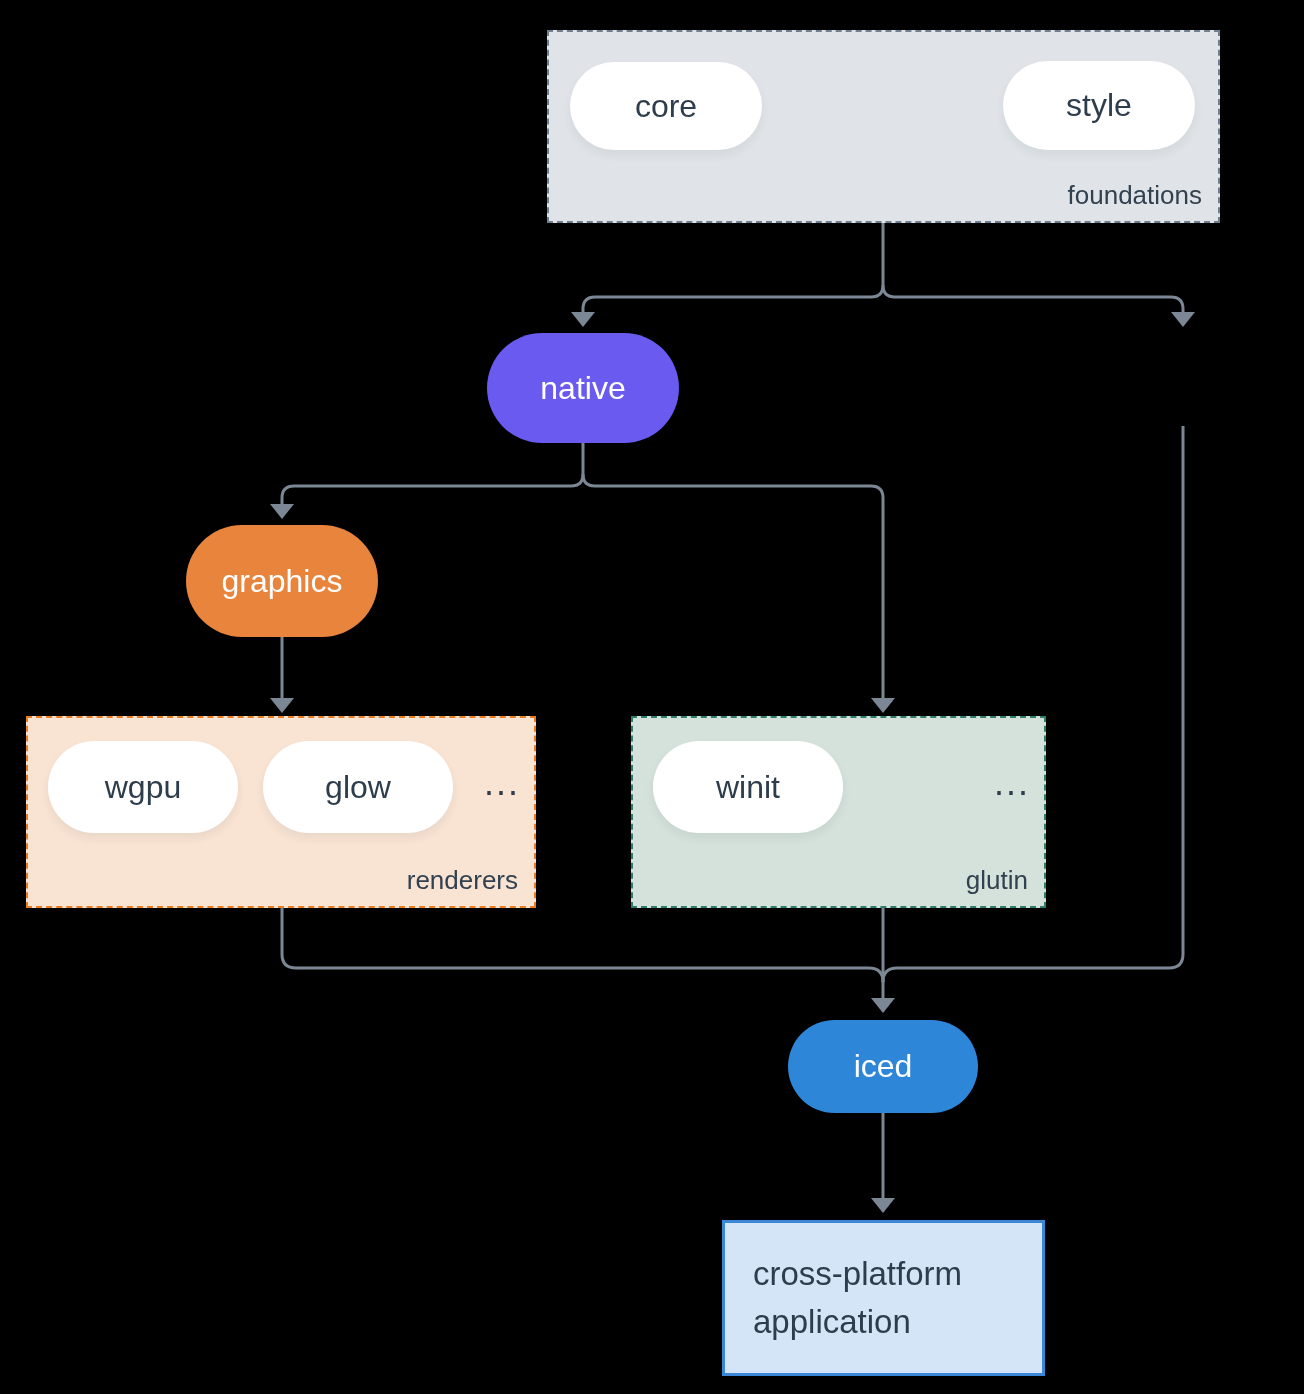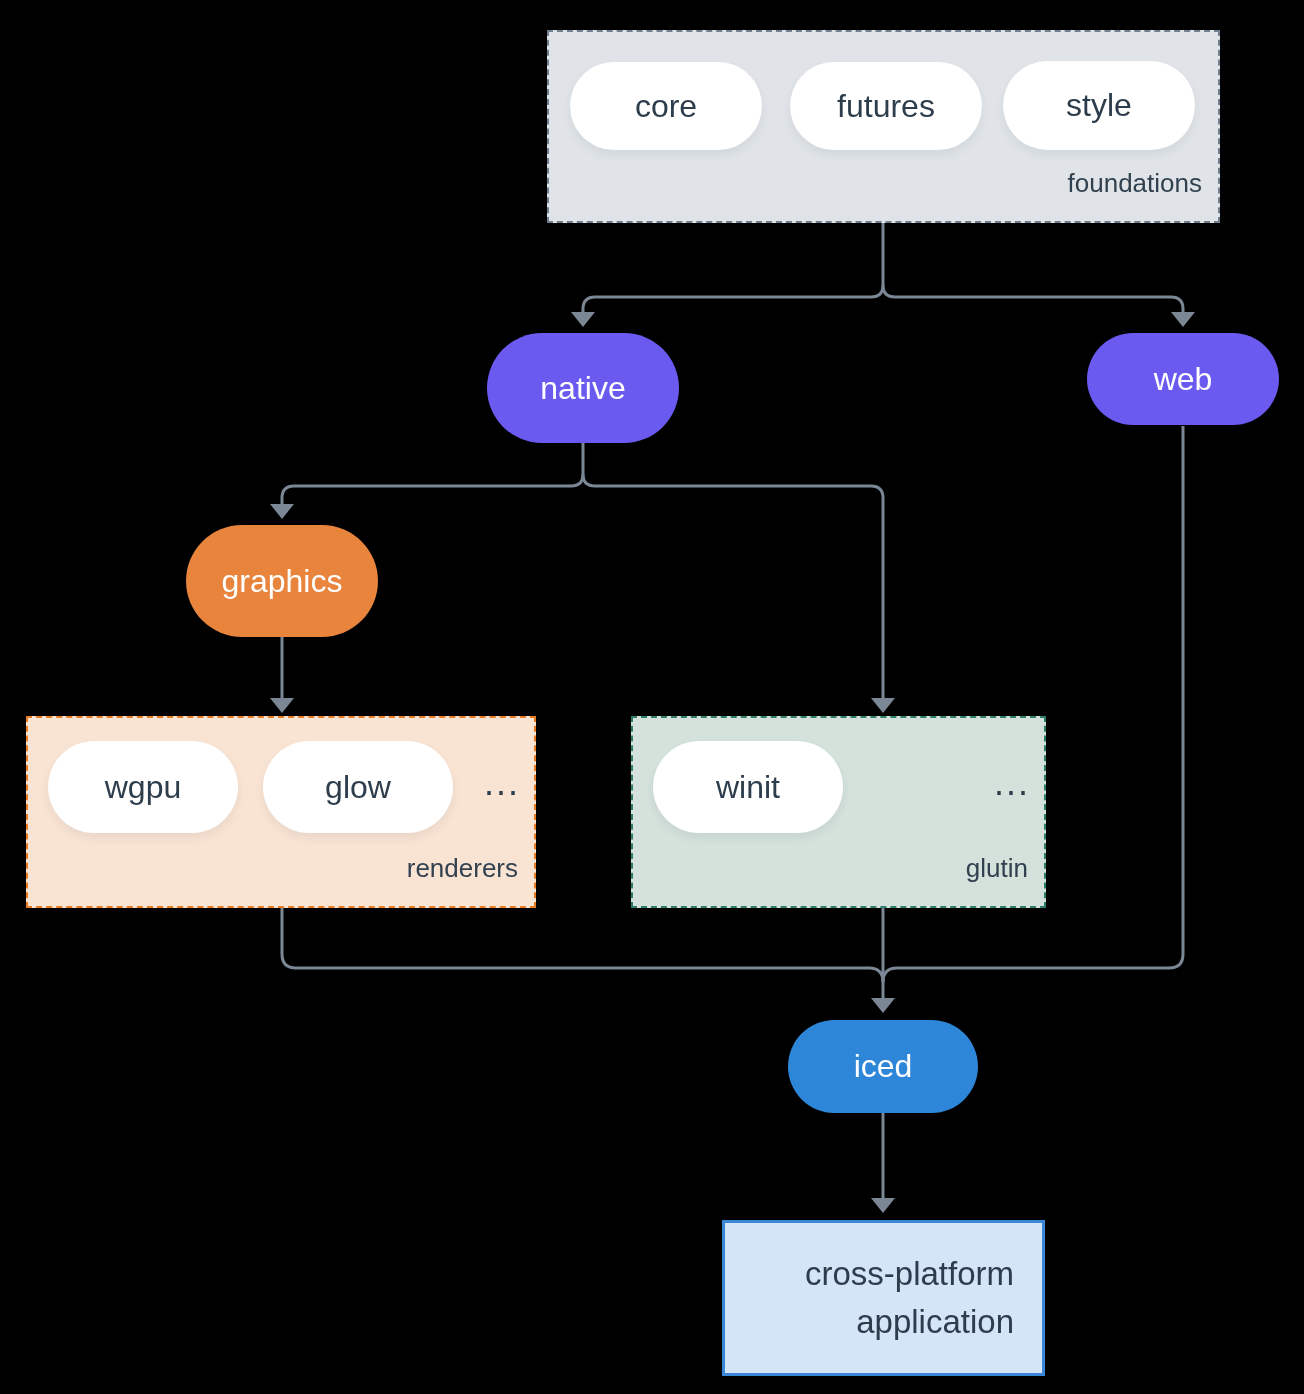--- a/index.html
+++ b/index.html
@@ -41,21 +41,21 @@
     background: var(--renderers-fill, #f9e3d3);
     border-color: var(--renderers-border, #ea7c22);
   }
   .groupbox.shells {
     left: 631px; top: 708px; width: 415px; height: 192px;
     background: var(--shells-fill, #d5e1db);
     border-color: var(--shells-border, #2f7d6d);
   }
   .group-label {
     position: absolute;
-    right: 16px; bottom: 22px;
+    right: 16px; bottom: 10px;
     font-size: 26px;
     color: var(--label-text, #32414f);
   }
   .pill {
     position: absolute;
     display: flex;
     align-items: center;
     justify-content: center;
     border-radius: 999px;
     font-size: 32px;
@@ -90,21 +90,21 @@
     position: absolute;
     left: 722px; top: 1212px; width: 323px; height: 156px;
     background: var(--app-fill, #d4e5f7);
     border: 3px solid var(--app-border, #3a87d8);
     color: var(--node-text, #2e3d4c);
     font-size: 33px;
     line-height: 48px;
     display: flex;
     align-items: center;
     justify-content: center;
-    text-align: right;
+    text-align: left;
     padding: 0 28px;
   }
 </style>
 </head>
 <body>
 
 <div class="stage">
 
   <svg class="connectors" width="1304" height="1394" viewBox="0 0 1304 1394" xmlns="http://www.w3.org/2000/svg">
 
@@ -125,27 +125,25 @@
     <path d="M 1183 418 L 1183 946 Q 1183 960 1169 960 L 897 960 Q 883 960 883 974"></path>
     <path d="M 883 900 L 883 990"></path>
     <polygon points="871,990 895,990 883,1005"></polygon>
 
     <path d="M 883 1105 L 883 1190"></path>
     <polygon points="871,1190 895,1190 883,1205"></polygon>
   </svg>
 
   <div class="groupbox foundations">
     <div class="pill white p0">core</div>
-    <div class="pill white p1">futures</div>
     <div class="pill white p2">style</div>
     <div class="group-label">foundations</div>
   </div>
 
   <div class="pill node native">native</div>
-  <div class="pill node web">web</div>
 
   <div class="pill node graphics">graphics</div>
 
   <div class="groupbox renderers">
     <div class="pill white p0">wgpu</div>
     <div class="pill white p1">glow</div>
     <div class="ellipsis">...</div>
     <div class="group-label">renderers</div>
   </div>
 

